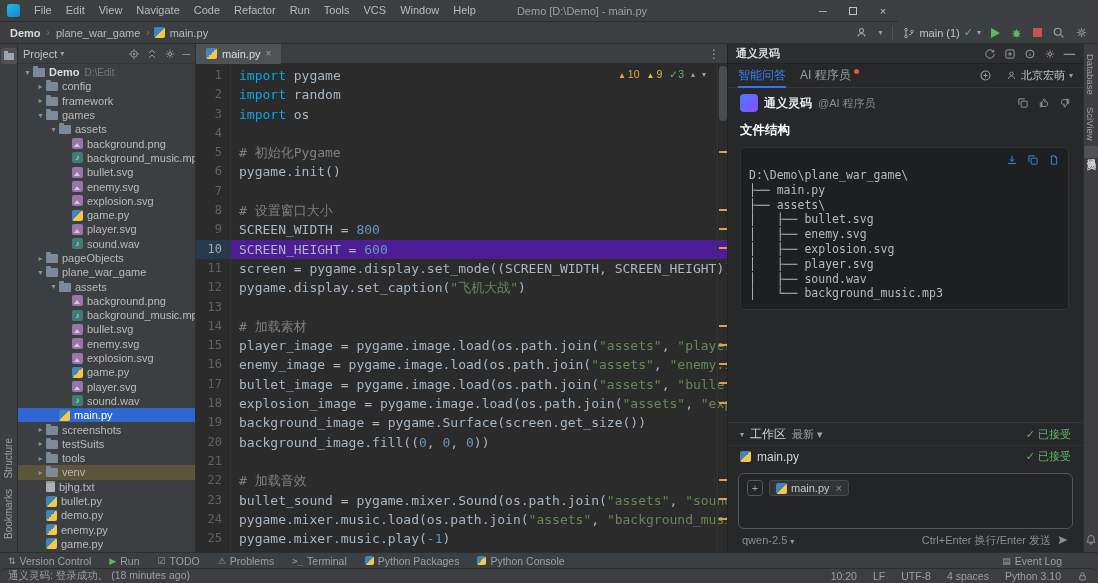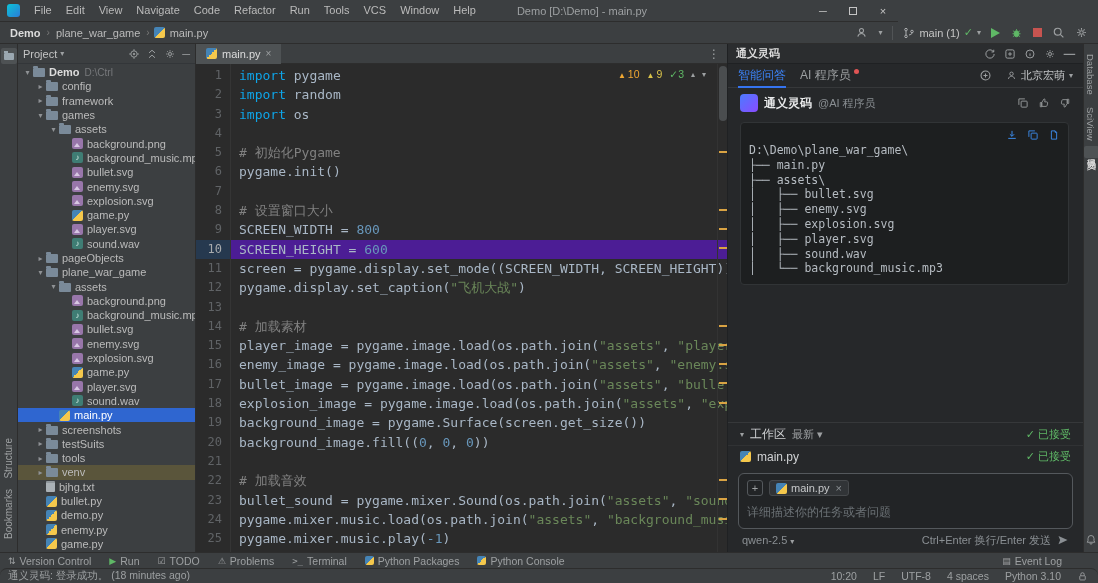--- a/index.html
+++ b/index.html
@@ -255,21 +255,21 @@
           </svg>
       </span>
       <span class="iconbtn">─</span>
     </span>
   </div>
   <div id="tree">
       <div class="tree-row" style="padding-left: 4px;">
         <span class="chevron">▾</span>
         <span class="ticon folder"></span>
         <span class="tlabel bold">Demo</span>
-        <span class="textra">D:\Ctrl</span>
+        <span class="textra">D:\Edit</span>
       </div>
       <div class="tree-row" style="padding-left: 17px;">
         <span class="chevron">▸</span>
         <span class="ticon folder"></span>
         <span class="tlabel">config</span>
       </div>
       <div class="tree-row" style="padding-left: 17px;">
         <span class="chevron">▸</span>
         <span class="ticon folder"></span>
         <span class="tlabel">framework</span>
@@ -567,20 +567,21 @@
         </span>
         <span class="iconbtn">
           <svg width="12" height="12" viewBox="0 0 16 16" stroke="#9da0a2" fill="none" stroke-width="1.1">
               <g transform="rotate(180 8 8)">
                 <path d="M3 7.5h2V13H3zM5 12.5h5.8c.7 0 1.3-.5 1.4-1.2l.7-3.4c.1-.8-.5-1.4-1.3-1.4H8.9l.5-2.6c.1-.7-.4-1.4-1.2-1.4h-.1L5 7.3z"></path>
               </g>
             </svg>
         </span>
       </span>
     </div>
+    <div class="msg-section">文件结构</div>
     <div class="codeblock">
       <div class="cb-icons">
         <span class="iconbtn">
           <svg width="12" height="12" viewBox="0 0 16 16" stroke="#3d8ef0" fill="none" stroke-width="1.3">
               <path d="M8 2.5v7M5.2 7 8 9.8 10.8 7M3 12.5h10"></path>
             </svg>
         </span>
         <span class="iconbtn">
           <svg width="12" height="12" viewBox="0 0 16 16" stroke="#3d8ef0" fill="none" stroke-width="1.2">
               <rect x="5.5" y="5.5" width="8" height="8" rx="1"></rect>
@@ -612,21 +613,20 @@
   </div>
   <div class="lg-inputbox">
     <div class="chips">
       <button class="chip-add">+</button>
       <span class="chip">
         <span class="pyicon"></span>
         <span>main.py</span>
         <span class="chip-x">×</span>
       </span>
     </div>
-    <div class="placeholder">详细描述你的任务或者问题</div>
   </div>
   <div class="lg-footer">
     <span class="model"><span>qwen-2.5</span> <span class="dd-arrow">▾</span></span>
     <span class="hint">Ctrl+Enter 换行/Enter 发送</span>
     <span class="iconbtn">
       <svg width="12" height="12" viewBox="0 0 16 16" fill="#8a8f93">
           <path d="M2 13.5 14 8 2 2.5l2.2 5.5L2 13.5z"></path>
         </svg>
     </span>
   </div>

